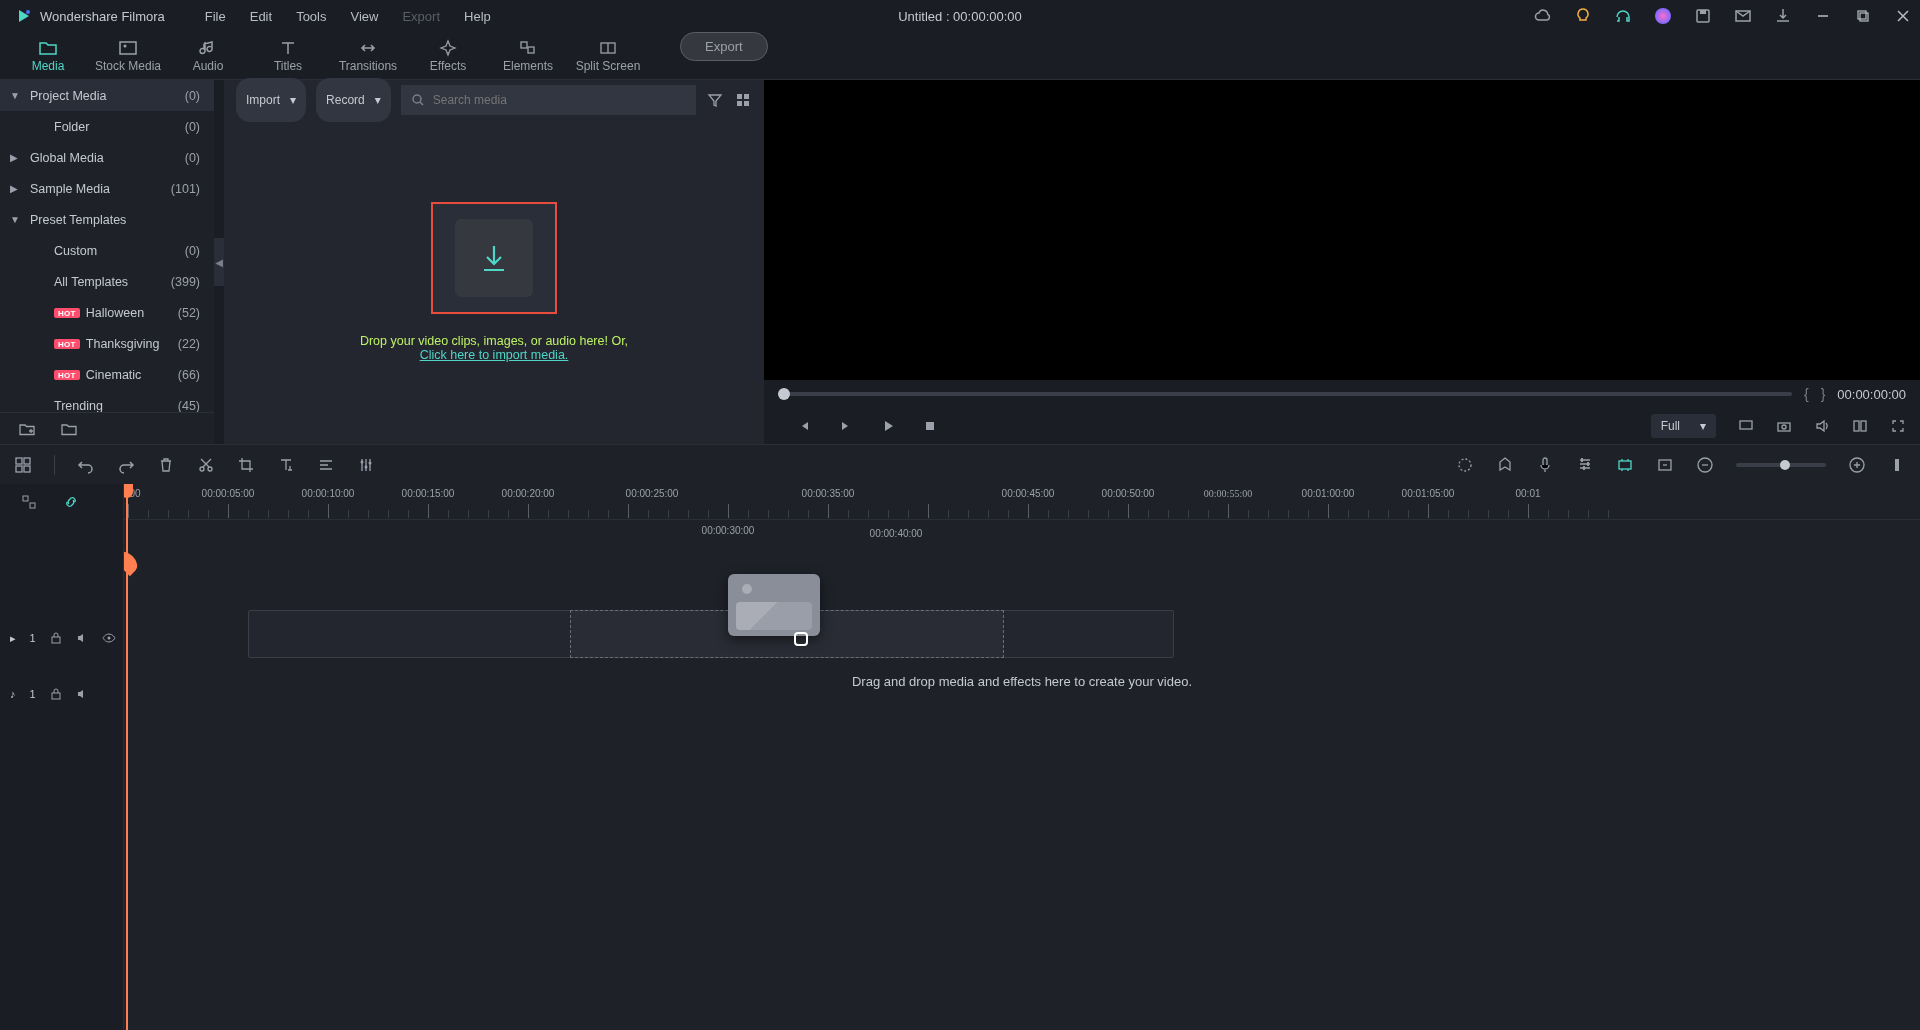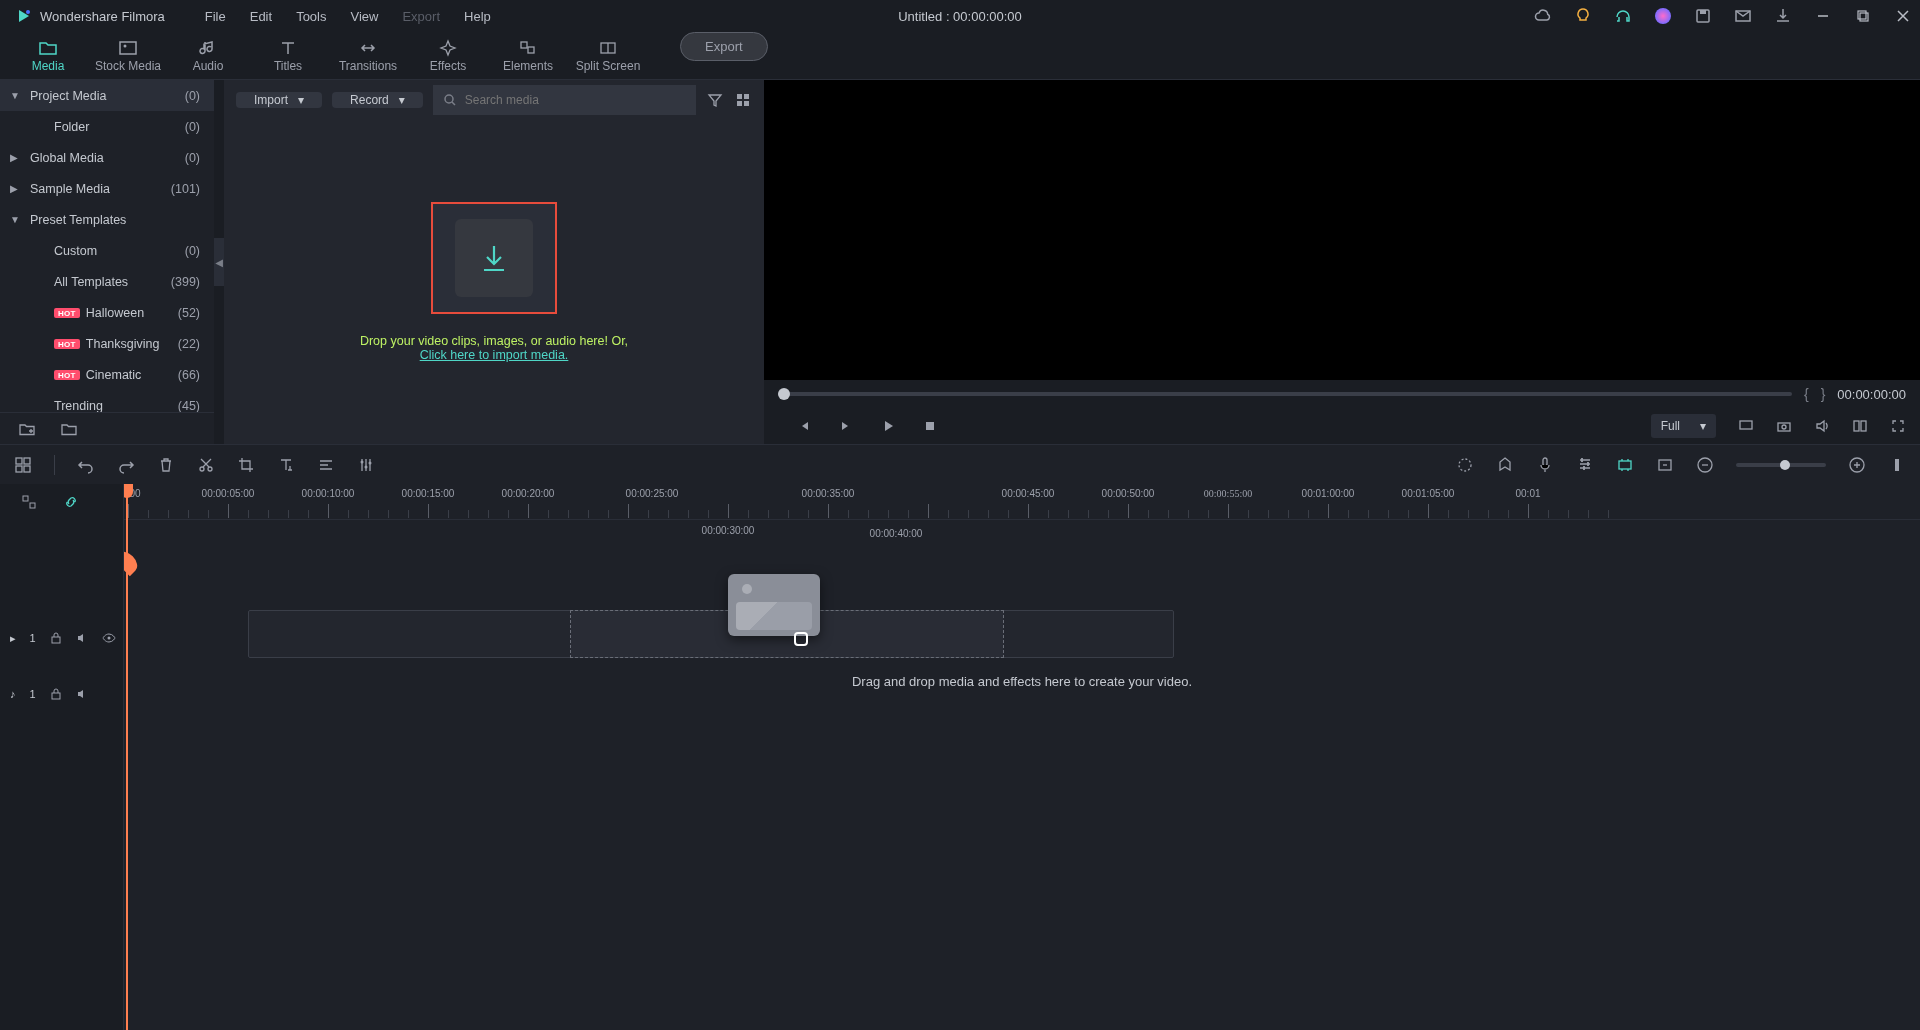--- a/index.html
+++ b/index.html
@@ -35,21 +35,21 @@
 .tree-item .chev { width:14px; margin-right:6px; color:#9ca0ab; font-size:10px; }
 .tree-item .tree-label { flex:1; }
 .tree-item .tree-count { color:#9ca0ab; }
 .hot-badge { background:#ff4d6d; color:#fff; font-size:8px; padding:1px 4px 0; border-radius:2px; margin-right:6px; font-weight:bold; letter-spacing:0.3px; }
 .sidebar-footer { position:absolute; bottom:0; left:0; right:0; height:32px; display:flex; align-items:center; gap:24px; padding:0 18px; border-top:1px solid #2a2e38; }
 
 .collapse-handle { width:10px; height:48px; background:#2a2e38; align-self:center; display:flex; align-items:center; justify-content:center; cursor:pointer; color:#7a7e88; font-size:10px; }
 
 .media-panel { width:540px; background:#23262e; display:flex; flex-direction:column; }
 .panel-toolbar { height:40px; display:flex; align-items:center; padding:0 12px; gap:10px; }
-.dropdown { height:16px; background:#323640; border-radius:4px; display:flex; align-items:center; padding:0 18px; gap:10px; cursor:pointer; color:#c5c9d0; font-size:12px; }
+.dropdown { height:44px; background:#323640; border-radius:14px; display:flex; align-items:center; padding:0 10px; gap:10px; cursor:pointer; color:#c5c9d0; font-size:12px; }
 .searchbox { flex:1; height:30px; background:#323640; border-radius:0; display:flex; align-items:center; padding:0 10px; gap:8px; color:#7a7e88; }
 .searchbox input { background:none; border:none; outline:none; color:#c5c9d0; font-size:12px; flex:1; }
 .panel-icon { width:18px; height:18px; color:#9ca0ab; cursor:pointer; }
 
 .drop-zone { flex:1; display:flex; flex-direction:column; align-items:center; justify-content:center; }
 .import-box { width:126px; height:112px; border:2px solid #e74c3c; display:flex; align-items:center; justify-content:center; background:#2a2e38; }
 .import-inner { width:78px; height:78px; background:#35383f; border-radius:6px; display:flex; align-items:center; justify-content:center; }
 .drop-text { margin-top:20px; color:#bef264; font-size:12.5px;text-align:center; }
 .drop-link { color:#4fd6c7; text-decoration:underline; font-size:12.5px; cursor:pointer; }
 

